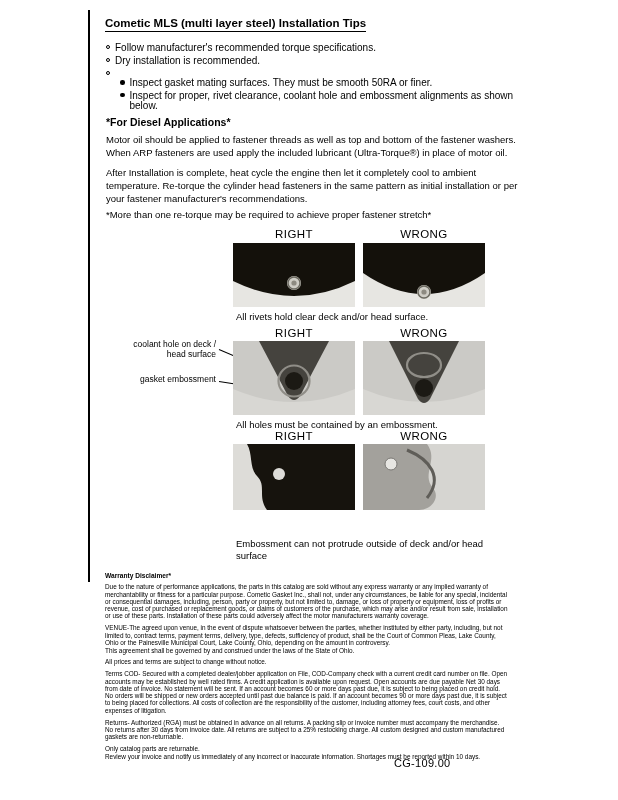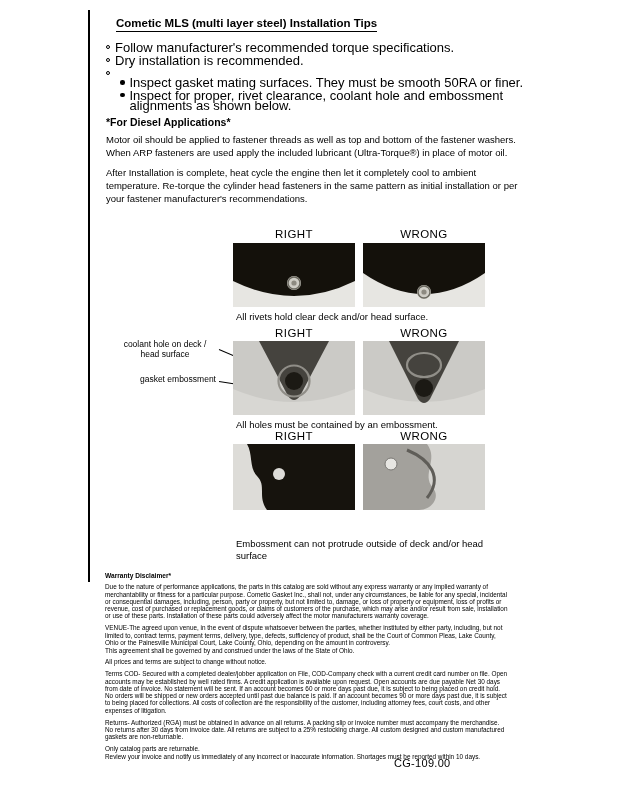--- a/index.html
+++ b/index.html
@@ -2,24 +2,24 @@
 <html><head>
 <meta charset="utf-8">
 <style>
   * { margin:0; padding:0; box-sizing:border-box; }
   html,body { background:#ffffff; }
   body { font-family:"Liberation Sans", sans-serif; color:#000; }
   .page { position:relative; width:618px; height:800px; background:#fff; overflow:hidden; }
 
   .vrule { position:absolute; left:88px; top:10px; width:2px; height:572px; background:#000; }
 
-  .title { position:absolute; left:105px; top:17px; font-size:11.5px; font-weight:bold;margin-left:11px; }
+  .title { position:absolute; left:105px; top:17px; font-size:11.5px; font-weight:bold; }
   .title-text { border-bottom:1.2px solid #000; padding-bottom:2px; }
 
-  .tips { position:absolute; left:106px; top:43px; width:434px; font-size:13px; line-height:10px; }
+  .tips { position:absolute; left:106px; top:43px; width:434px; font-size:10px; line-height:10px; }
   .b-row { display:flex; align-items:flex-start; margin-bottom:2.8px; }
   .b-row.sub { margin-left:14px; }
   .mk-o { flex:0 0 auto; width:4px; height:4px; border:1px solid #000; border-radius:50%; margin:2.4px 5px 0 0; }
   .mk-f { flex:0 0 auto; width:4.5px; height:4.5px; background:#000; border-radius:50%; margin:2.4px 5px 0 0; }
 
   .diesel-heading { position:absolute; left:106px; top:116px; font-size:10.5px; font-weight:bold; }
   .body-para { position:absolute; left:106px; width:416px; font-size:9.5px; line-height:13px; }
   .para1 { top:133px; }
   .para2 { top:166px; }
   .note { position:absolute; left:106px; top:209px; font-size:9.5px; }
@@ -33,21 +33,21 @@
   .img-r1 { left:233px; top:243px; } .img-w1 { left:363px; top:243px; }
   .img-r2 { left:233px; top:341px; } .img-w2 { left:363px; top:341px; }
   .img-r3 { left:233px; top:444px; } .img-w3 { left:363px; top:444px; }
 
   .caption { position:absolute; font-size:9.5px; line-height:11.5px; }
   .cap1 { left:236px; top:311px; }
   .cap2 { left:236px; top:419px; }
   .cap3 { left:236px; top:538px; width:252px; }
 
   .callout { position:absolute; width:102px; font-size:8.5px; line-height:10px; text-align:right; }
-  .co1 { left:114px; top:339px;text-align:center; }
+  .co1 { left:114px; top:339px; }
   .co2 { left:114px; top:374px; }
   .callout-line { position:absolute; height:1px; background:#000; transform-origin:left center; }
   .cl1 { left:219px; top:349px; width:73px; transform:rotate(23deg); }
   .cl2 { left:219px; top:381px; width:58px; transform:rotate(9deg); }
 
   .disclaimer { position:absolute; left:105px; top:572px; width:404px; font-size:6.4px; line-height:7.3px; }
   .disc-heading { font-size:6.6px; font-weight:bold; margin-bottom:4px; }
   .disclaimer p { margin:0 0 4.5px 0; }
   .disclaimer p.mb0 { margin-bottom:0.5px; }
 
@@ -80,20 +80,21 @@
     </div>
     <div class="b-row sub">
       <span class="mk-f"></span>
       <span>Inspect for proper, rivet clearance, coolant hole and embossment alignments as shown below.</span>
     </div>
   </div>
 
   <div class="diesel-heading">*For Diesel Applications*</div>
   <p class="body-para para1">Motor oil should be applied to fastener threads as well as top and bottom of the fastener washers. When ARP fasteners are used apply the included lubricant (Ultra-Torque®) in place of motor oil.</p>
   <p class="body-para para2">After Installation is complete, heat cycle the engine then let it completely cool to ambient temperature. Re-torque the cylinder head fasteners in the same pattern as initial installation or per your fastener manufacturer's recommendations.</p>
+  <div class="note">*More than one re-torque may be required to achieve proper fastener stretch*</div>
 
   <div class="fig-label lbl-r1">RIGHT</div>
   <div class="fig-label lbl-w1">WRONG</div>
 
   <svg class="fig img-r1" width="122" height="64" viewBox="0 0 122 64">
     <rect width="122" height="64" fill="#e7e6e2"></rect>
     <path d="M0,0 H122 V38 Q61,68 0,38 Z" fill="#14110b"></path>
     <circle cx="61" cy="40" r="7" fill="#cfcdc6"></circle>
     <circle cx="61" cy="40" r="6" fill="none" stroke="#6b6960" stroke-width="1.4"></circle>
     <circle cx="61" cy="40" r="2.6" fill="#8d8a81"></circle>

